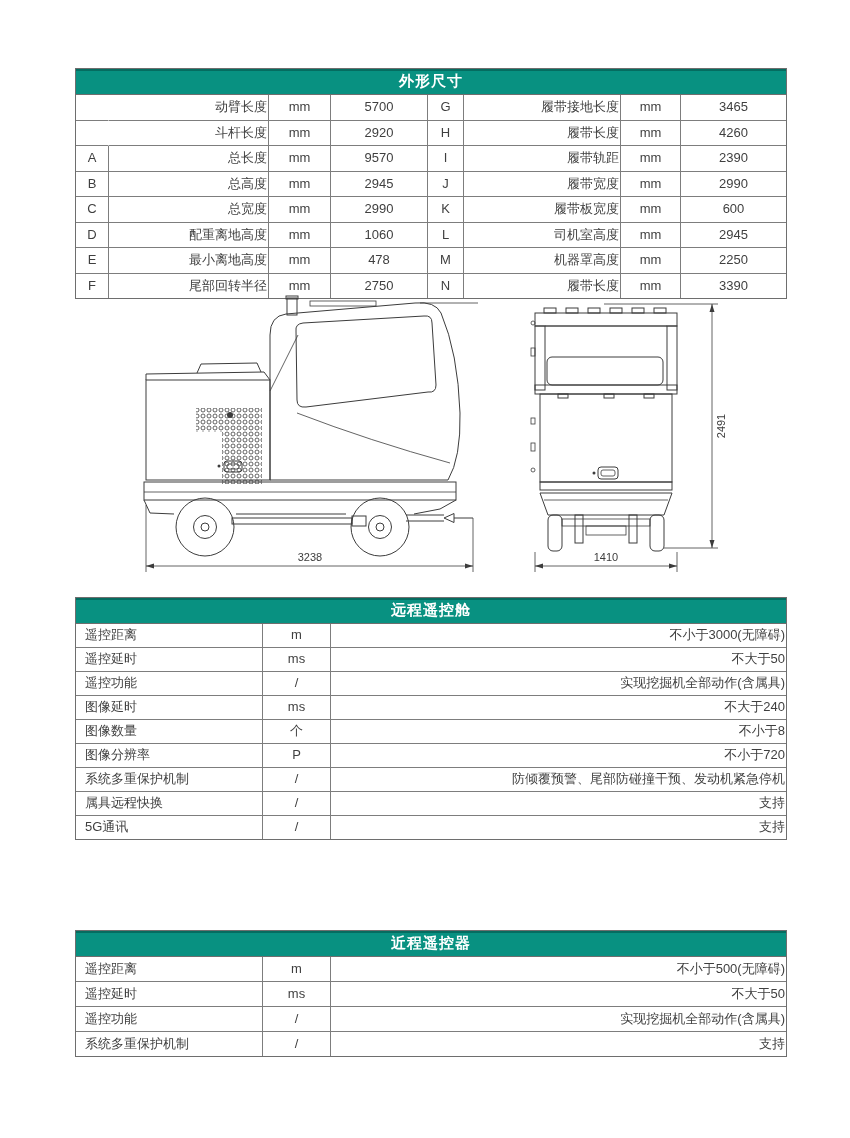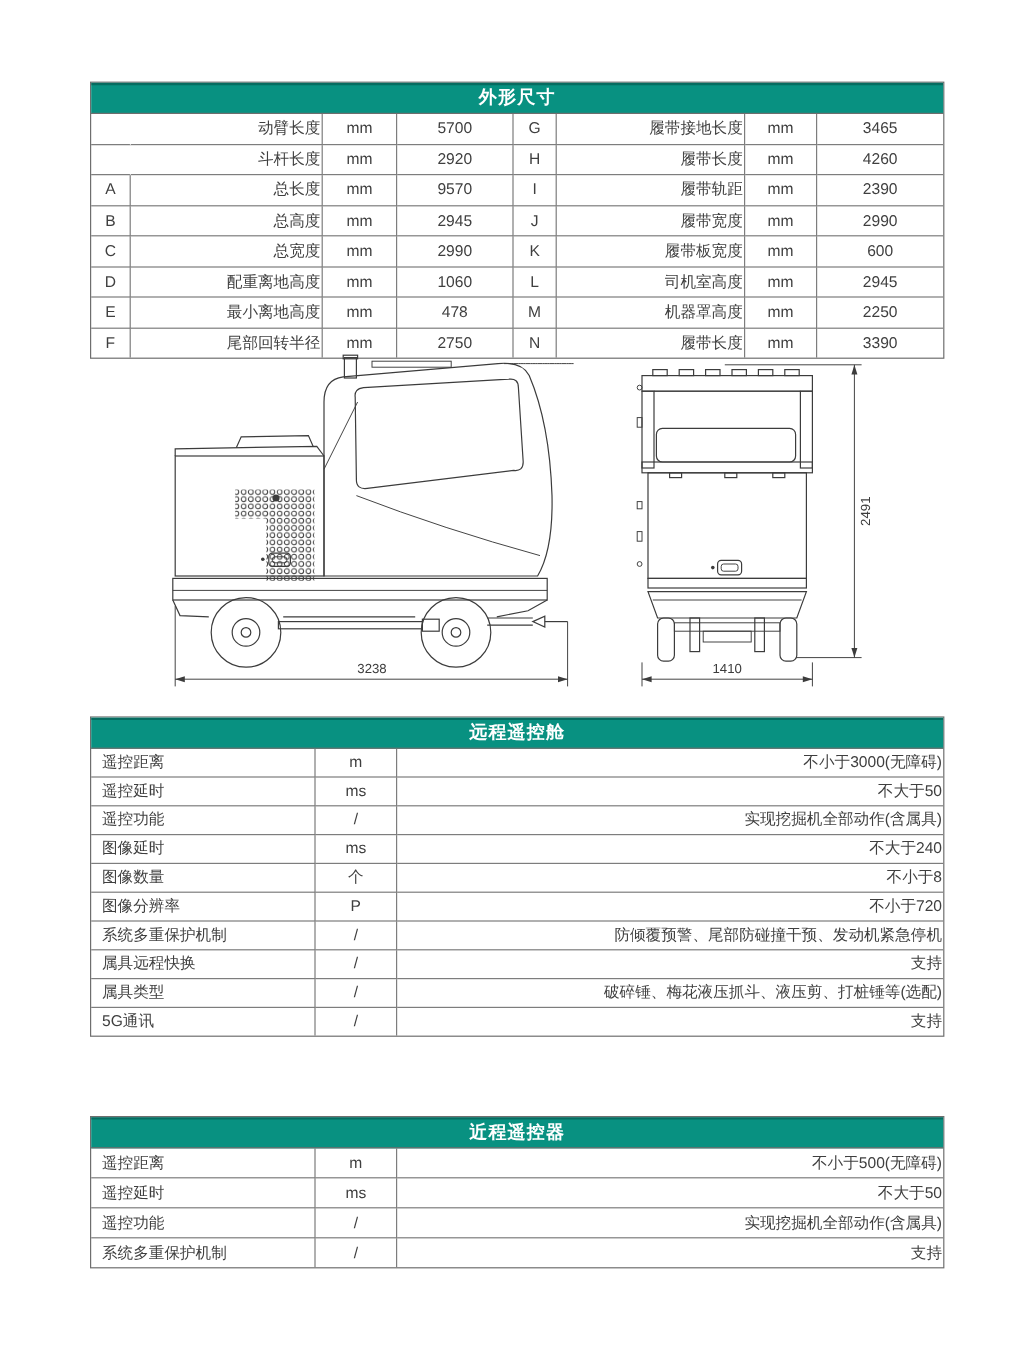--- a/index.html
+++ b/index.html
@@ -325,25 +325,20 @@
           <td class="col-label">系统多重保护机制</td>
           <td class="col-unit">/</td>
           <td class="col-value">防倾覆预警、尾部防碰撞干预、发动机紧急停机</td>
         </tr>
         <tr>
           <td class="col-label">属具远程快换</td>
           <td class="col-unit">/</td>
           <td class="col-value">支持</td>
         </tr>
         <tr>
-          <td class="col-label">属具类型</td>
-          <td class="col-unit">/</td>
-          <td class="col-value">破碎锤、梅花液压抓斗、液压剪、打桩锤等(选配)</td>
-        </tr>
-        <tr>
           <td class="col-label">5G通讯</td>
           <td class="col-unit">/</td>
           <td class="col-value">支持</td>
         </tr>
       </tbody>
   </table>
 
   <table class="t3">
     <colgroup>
       <col style="width:187px">

